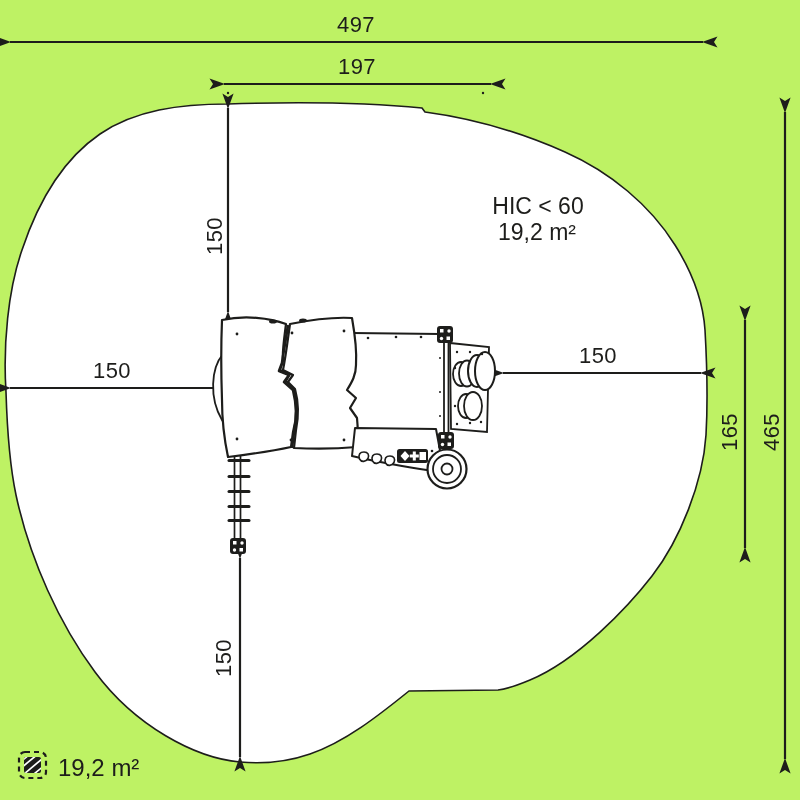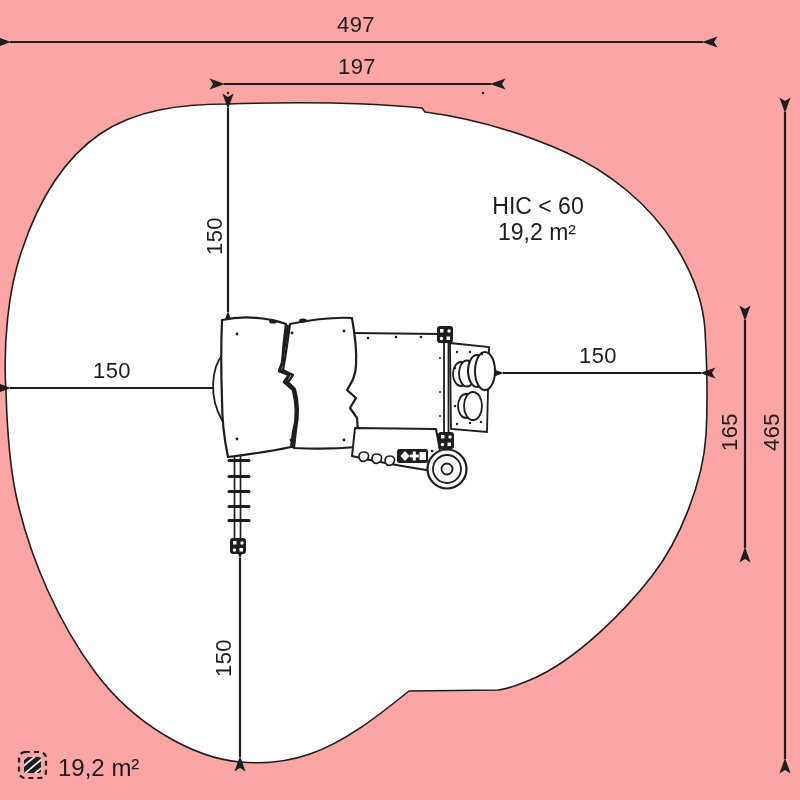--- a/index.html
+++ b/index.html
@@ -8,21 +8,21 @@
     background: #ffffff;
     width: 800px;
     height: 800px;
     overflow: hidden;
     font-family: "Liberation Sans", sans-serif;
   }
   .canvas {
     position: relative;
     width: 800px;
     height: 800px;
-    background: #fca5a5;
+    background: #bef264;
     text-align: right;
   }
   svg text {
     fill: #1d1d1b;
     font-family: "Liberation Sans", "DejaVu Sans", sans-serif;
   }
   .dim-label {
     font-size: 22px;
     letter-spacing: 0.5px;
   }

